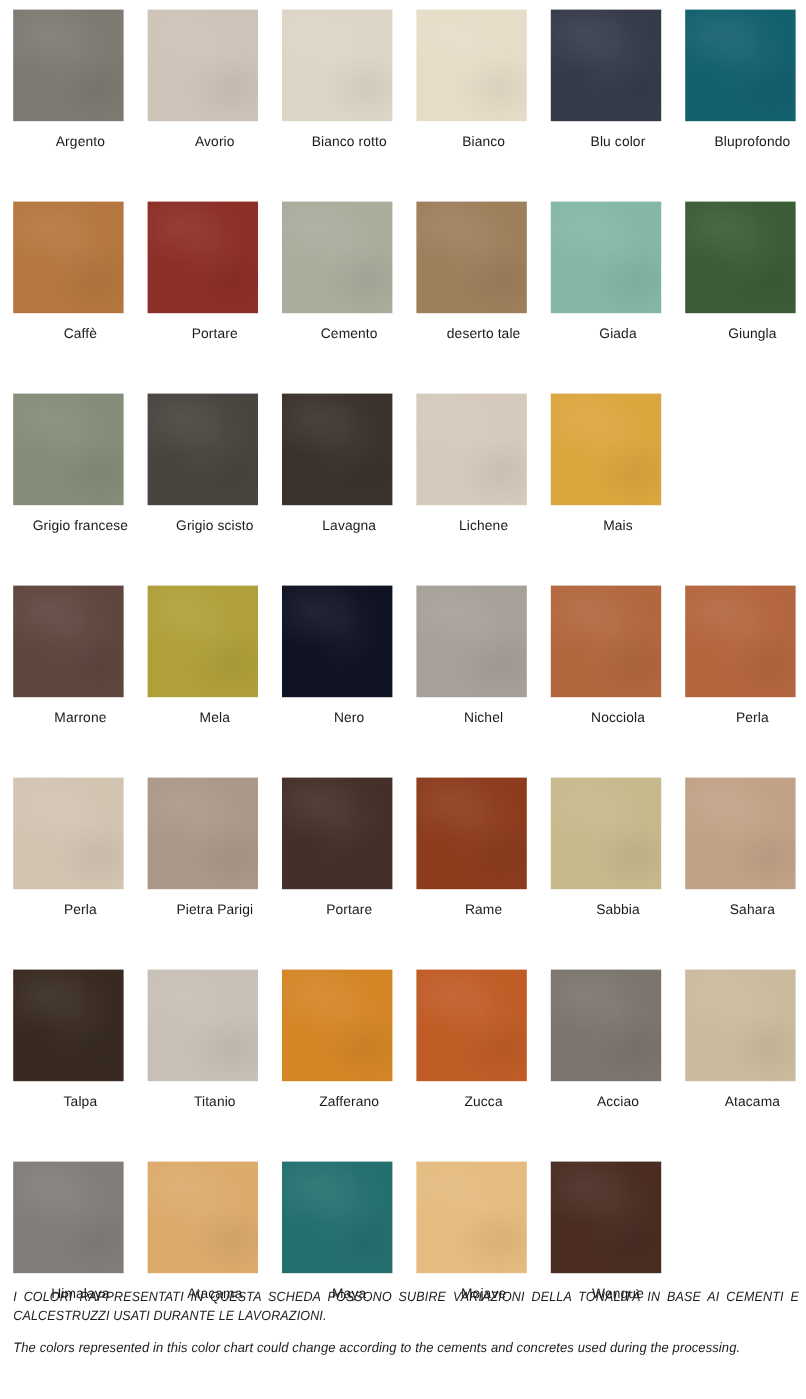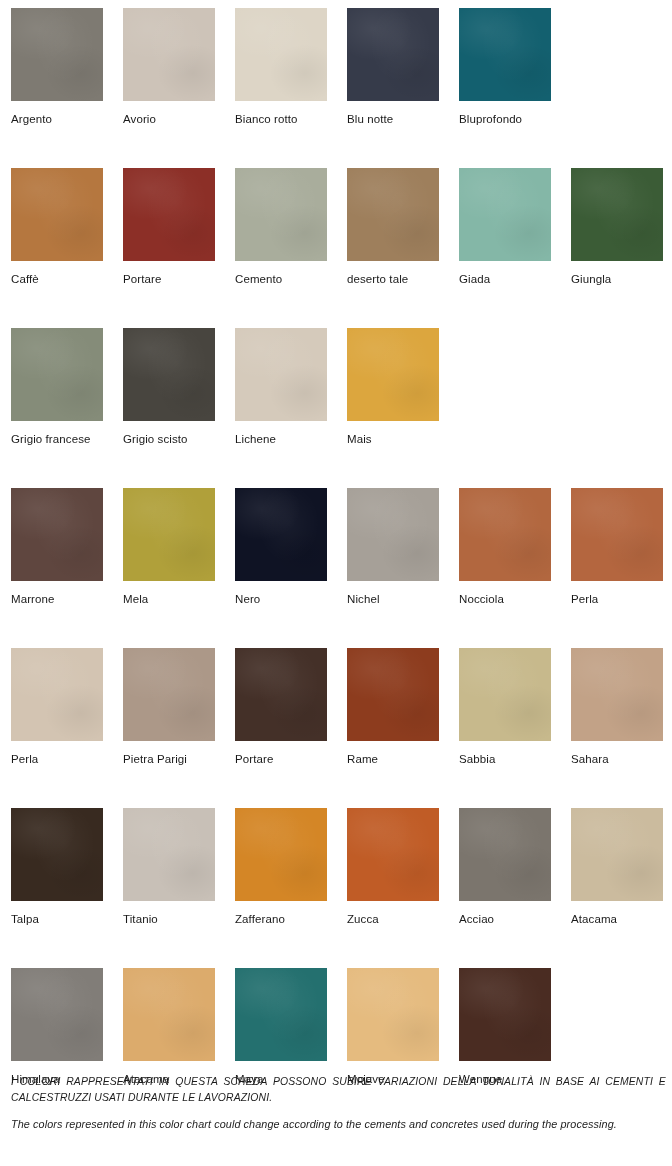--- a/index.html
+++ b/index.html
@@ -24,20 +24,21 @@
 
   .swatch-row {
     display: flex;
     height: 160px;
   }
 
   .swatch-cell {
     width: 112px;
     flex: 0 0 112px;
     box-sizing: border-box;
+    text-align: center;
   }
 
   .swatch-chip {
     width: 92px;
     height: 93px;
     position: relative;
     overflow: hidden;
   }
 
   
@@ -104,22 +105,26 @@
       </div>
       <div class="swatch-cell">
         <div class="swatch-chip" style="background-color: rgb(205, 195, 184);"></div>
         <div class="swatch-label">Avorio</div>
       </div>
       <div class="swatch-cell">
         <div class="swatch-chip" style="background-color: rgb(221, 213, 198);"></div>
         <div class="swatch-label">Bianco rotto</div>
       </div>
       <div class="swatch-cell">
+        <div class="swatch-chip" style="background-color: rgb(230, 221, 200);"></div>
+        <div class="swatch-label">Bianco</div>
+      </div>
+      <div class="swatch-cell">
         <div class="swatch-chip" style="background-color: rgb(54, 59, 74);"></div>
-        <div class="swatch-label">Blu notte</div>
+        <div class="swatch-label">Blu color</div>
       </div>
       <div class="swatch-cell">
         <div class="swatch-chip" style="background-color: rgb(19, 96, 111);"></div>
         <div class="swatch-label">Bluprofondo</div>
       </div>
     </div>
     <div class="swatch-row">
       <div class="swatch-cell">
         <div class="swatch-chip" style="background-color: rgb(181, 119, 63);"></div>
         <div class="swatch-label">Caffè</div>
@@ -146,20 +151,24 @@
       </div>
     </div>
     <div class="swatch-row">
       <div class="swatch-cell">
         <div class="swatch-chip" style="background-color: rgb(133, 140, 121);"></div>
         <div class="swatch-label">Grigio francese</div>
       </div>
       <div class="swatch-cell">
         <div class="swatch-chip" style="background-color: rgb(72, 69, 63);"></div>
         <div class="swatch-label">Grigio scisto</div>
+      </div>
+      <div class="swatch-cell">
+        <div class="swatch-chip" style="background-color: rgb(59, 50, 45);"></div>
+        <div class="swatch-label">Lavagna</div>
       </div>
       <div class="swatch-cell">
         <div class="swatch-chip" style="background-color: rgb(213, 202, 187);"></div>
         <div class="swatch-label">Lichene</div>
       </div>
       <div class="swatch-cell">
         <div class="swatch-chip" style="background-color: rgb(220, 166, 62);"></div>
         <div class="swatch-label">Mais</div>
       </div>
     </div>

